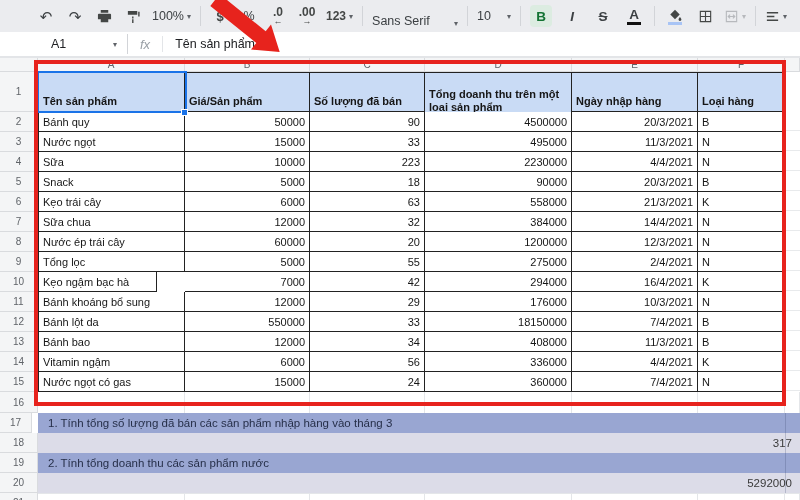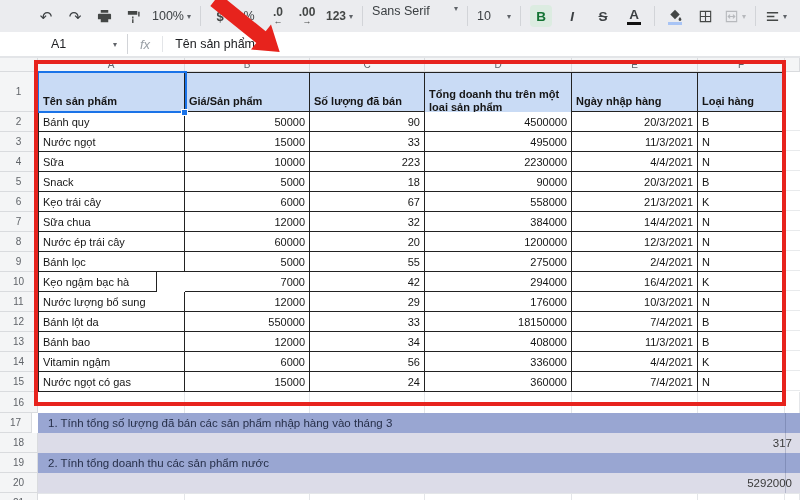--- a/index.html
+++ b/index.html
@@ -12,21 +12,21 @@
            font-size:12.5px;color:#3c4043;}
   .tbtn{display:flex;align-items:center;justify-content:center;min-width:20px;height:24px;
         color:#3c4043;cursor:default;position:relative;}
   .tbtn .glyph{font-size:15px;line-height:15px;}
   .caret{font-size:8px;color:#5f6368;margin-left:3px;}
   .tsep{width:1px;height:20px;background:#d2d4d8;}
   .zoombtn{font-size:12.5px;display:flex;align-items:center;}
   .decbtn{display:flex;flex-direction:column;align-items:center;line-height:11px;font-size:12px;font-weight:bold;color:#444746;}
   .decbtn .smallarrow{font-size:9px;line-height:7px;font-weight:normal;}
   .fmt123{font-weight:bold;color:#444746;font-size:12px;display:flex;align-items:center;}
-  .fontname{display:flex;align-items:flex-start;min-width:86px;justify-content:space-between;}
+  .fontname{display:flex;align-items:flex-end;min-width:86px;justify-content:space-between;}
   .fontsize{display:flex;align-items:center;min-width:34px;justify-content:space-between;}
   .style-letter{font-size:13.5px;font-weight:bold;width:22px;height:22px;display:flex;align-items:center;justify-content:center;border-radius:4px;}
   .active-green{background:#dcece1;color:#137333;}
   .italic-letter{font-style:italic;font-weight:bold;}
   .strike-letter{text-decoration:line-through;font-weight:bold;}
   .underbar{position:absolute;left:4px;right:4px;bottom:2px;height:3px;}
   .dollar{font-size:13px;font-weight:bold;color:#444746;}
 
   
   .fbar{position:absolute;left:0;top:32px;width:800px;height:26px;background:#fff;
@@ -223,49 +223,49 @@
       <div class="cell num" style="left: 572px; top: 94px; width: 126px; height: 20px;">4/4/2021</div>
       <div class="cell" style="left: 698px; top: 94px; width: 87px; height: 20px;">N</div>
       <div class="cell bl" style="left: 38px; top: 114px; width: 147px; height: 20px;">Snack</div>
       <div class="cell num" style="left: 185px; top: 114px; width: 125px; height: 20px;">5000</div>
       <div class="cell num" style="left: 310px; top: 114px; width: 115px; height: 20px;">18</div>
       <div class="cell num" style="left: 425px; top: 114px; width: 147px; height: 20px;">90000</div>
       <div class="cell num" style="left: 572px; top: 114px; width: 126px; height: 20px;">20/3/2021</div>
       <div class="cell" style="left: 698px; top: 114px; width: 87px; height: 20px;">B</div>
       <div class="cell bl" style="left: 38px; top: 134px; width: 147px; height: 20px;">Kẹo trái cây</div>
       <div class="cell num" style="left: 185px; top: 134px; width: 125px; height: 20px;">6000</div>
-      <div class="cell num" style="left: 310px; top: 134px; width: 115px; height: 20px;">67</div>
+      <div class="cell num" style="left: 310px; top: 134px; width: 115px; height: 20px;">63</div>
       <div class="cell num" style="left: 425px; top: 134px; width: 147px; height: 20px;">558000</div>
       <div class="cell num" style="left: 572px; top: 134px; width: 126px; height: 20px;">21/3/2021</div>
       <div class="cell" style="left: 698px; top: 134px; width: 87px; height: 20px;">K</div>
       <div class="cell bl" style="left: 38px; top: 154px; width: 147px; height: 20px;">Sữa chua</div>
       <div class="cell num" style="left: 185px; top: 154px; width: 125px; height: 20px;">12000</div>
       <div class="cell num" style="left: 310px; top: 154px; width: 115px; height: 20px;">32</div>
       <div class="cell num" style="left: 425px; top: 154px; width: 147px; height: 20px;">384000</div>
       <div class="cell num" style="left: 572px; top: 154px; width: 126px; height: 20px;">14/4/2021</div>
       <div class="cell" style="left: 698px; top: 154px; width: 87px; height: 20px;">N</div>
       <div class="cell bl" style="left: 38px; top: 174px; width: 147px; height: 20px;">Nước ép trái cây</div>
       <div class="cell num" style="left: 185px; top: 174px; width: 125px; height: 20px;">60000</div>
       <div class="cell num" style="left: 310px; top: 174px; width: 115px; height: 20px;">20</div>
       <div class="cell num" style="left: 425px; top: 174px; width: 147px; height: 20px;">1200000</div>
       <div class="cell num" style="left: 572px; top: 174px; width: 126px; height: 20px;">12/3/2021</div>
       <div class="cell" style="left: 698px; top: 174px; width: 87px; height: 20px;">N</div>
-      <div class="cell bl" style="left: 38px; top: 194px; width: 147px; height: 20px;">Bánh lọc</div>
+      <div class="cell bl" style="left: 38px; top: 194px; width: 147px; height: 20px;">Tổng lọc</div>
       <div class="cell num" style="left: 185px; top: 194px; width: 125px; height: 20px;">5000</div>
       <div class="cell num" style="left: 310px; top: 194px; width: 115px; height: 20px;">55</div>
       <div class="cell num" style="left: 425px; top: 194px; width: 147px; height: 20px;">275000</div>
       <div class="cell num" style="left: 572px; top: 194px; width: 126px; height: 20px;">2/4/2021</div>
       <div class="cell" style="left: 698px; top: 194px; width: 87px; height: 20px;">N</div>
       <div class="cell bl" style="left: 38px; top: 214px; width: 119px; height: 20px;">Kẹo ngậm bạc hà</div>
       <div class="cell num" style="left: 185px; top: 214px; width: 125px; height: 20px;">7000</div>
       <div class="cell num" style="left: 310px; top: 214px; width: 115px; height: 20px;">42</div>
       <div class="cell num" style="left: 425px; top: 214px; width: 147px; height: 20px;">294000</div>
       <div class="cell num" style="left: 572px; top: 214px; width: 126px; height: 20px;">16/4/2021</div>
       <div class="cell" style="left: 698px; top: 214px; width: 87px; height: 20px;">K</div>
-      <div class="cell bl" style="left: 38px; top: 234px; width: 147px; height: 20px;">Nước lượng bổ sung</div>
+      <div class="cell bl" style="left: 38px; top: 234px; width: 147px; height: 20px;">Bánh khoáng bổ sung</div>
       <div class="cell num" style="left: 185px; top: 234px; width: 125px; height: 20px;">12000</div>
       <div class="cell num" style="left: 310px; top: 234px; width: 115px; height: 20px;">29</div>
       <div class="cell num" style="left: 425px; top: 234px; width: 147px; height: 20px;">176000</div>
       <div class="cell num" style="left: 572px; top: 234px; width: 126px; height: 20px;">10/3/2021</div>
       <div class="cell" style="left: 698px; top: 234px; width: 87px; height: 20px;">N</div>
       <div class="cell bl" style="left: 38px; top: 254px; width: 147px; height: 20px;">Bánh lột da</div>
       <div class="cell num" style="left: 185px; top: 254px; width: 125px; height: 20px;">550000</div>
       <div class="cell num" style="left: 310px; top: 254px; width: 115px; height: 20px;">33</div>
       <div class="cell num" style="left: 425px; top: 254px; width: 147px; height: 20px;">18150000</div>
       <div class="cell num" style="left: 572px; top: 254px; width: 126px; height: 20px;">7/4/2021</div>

